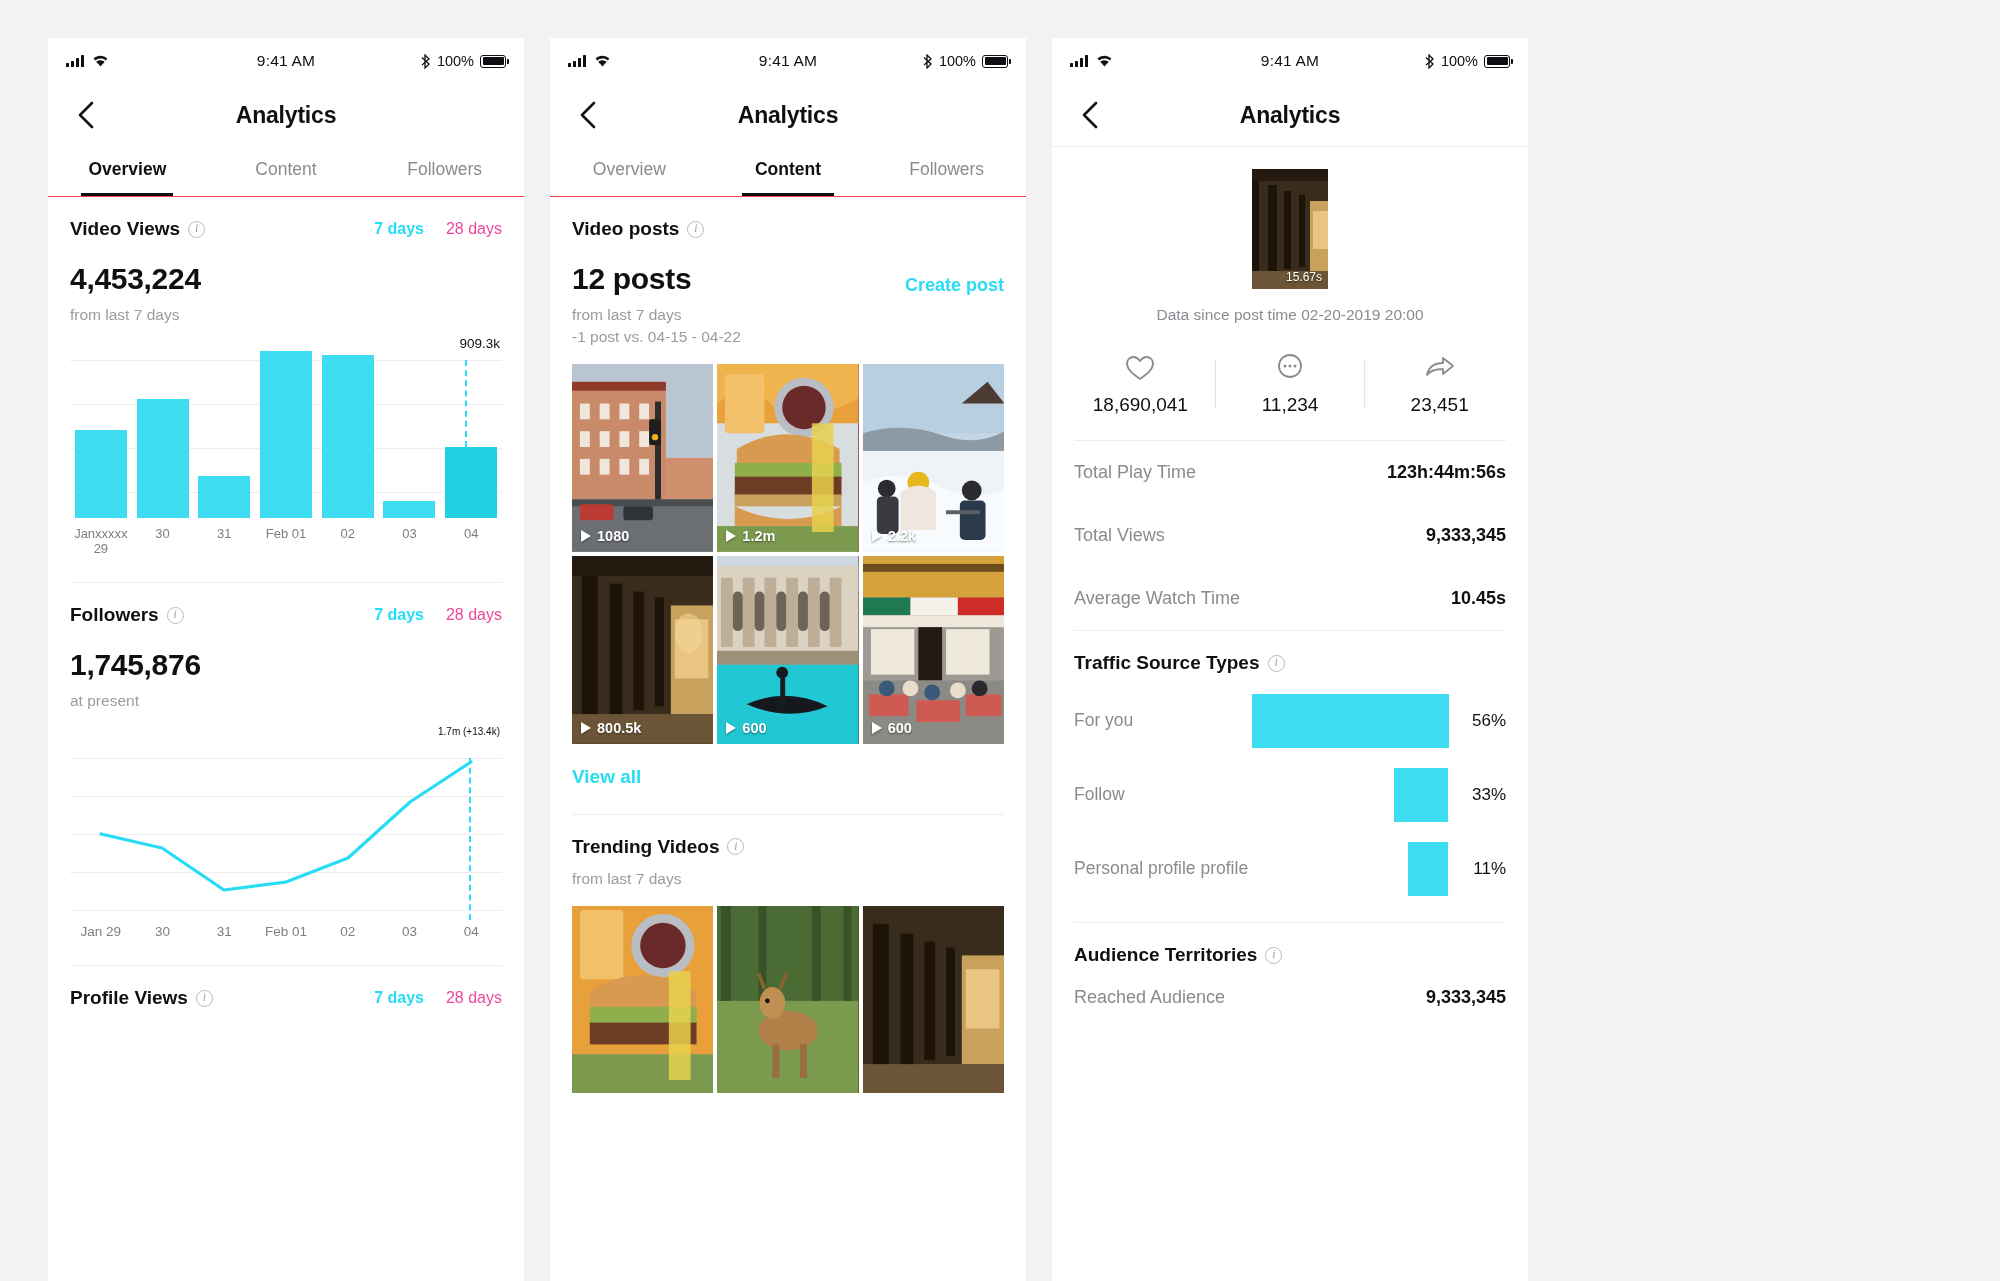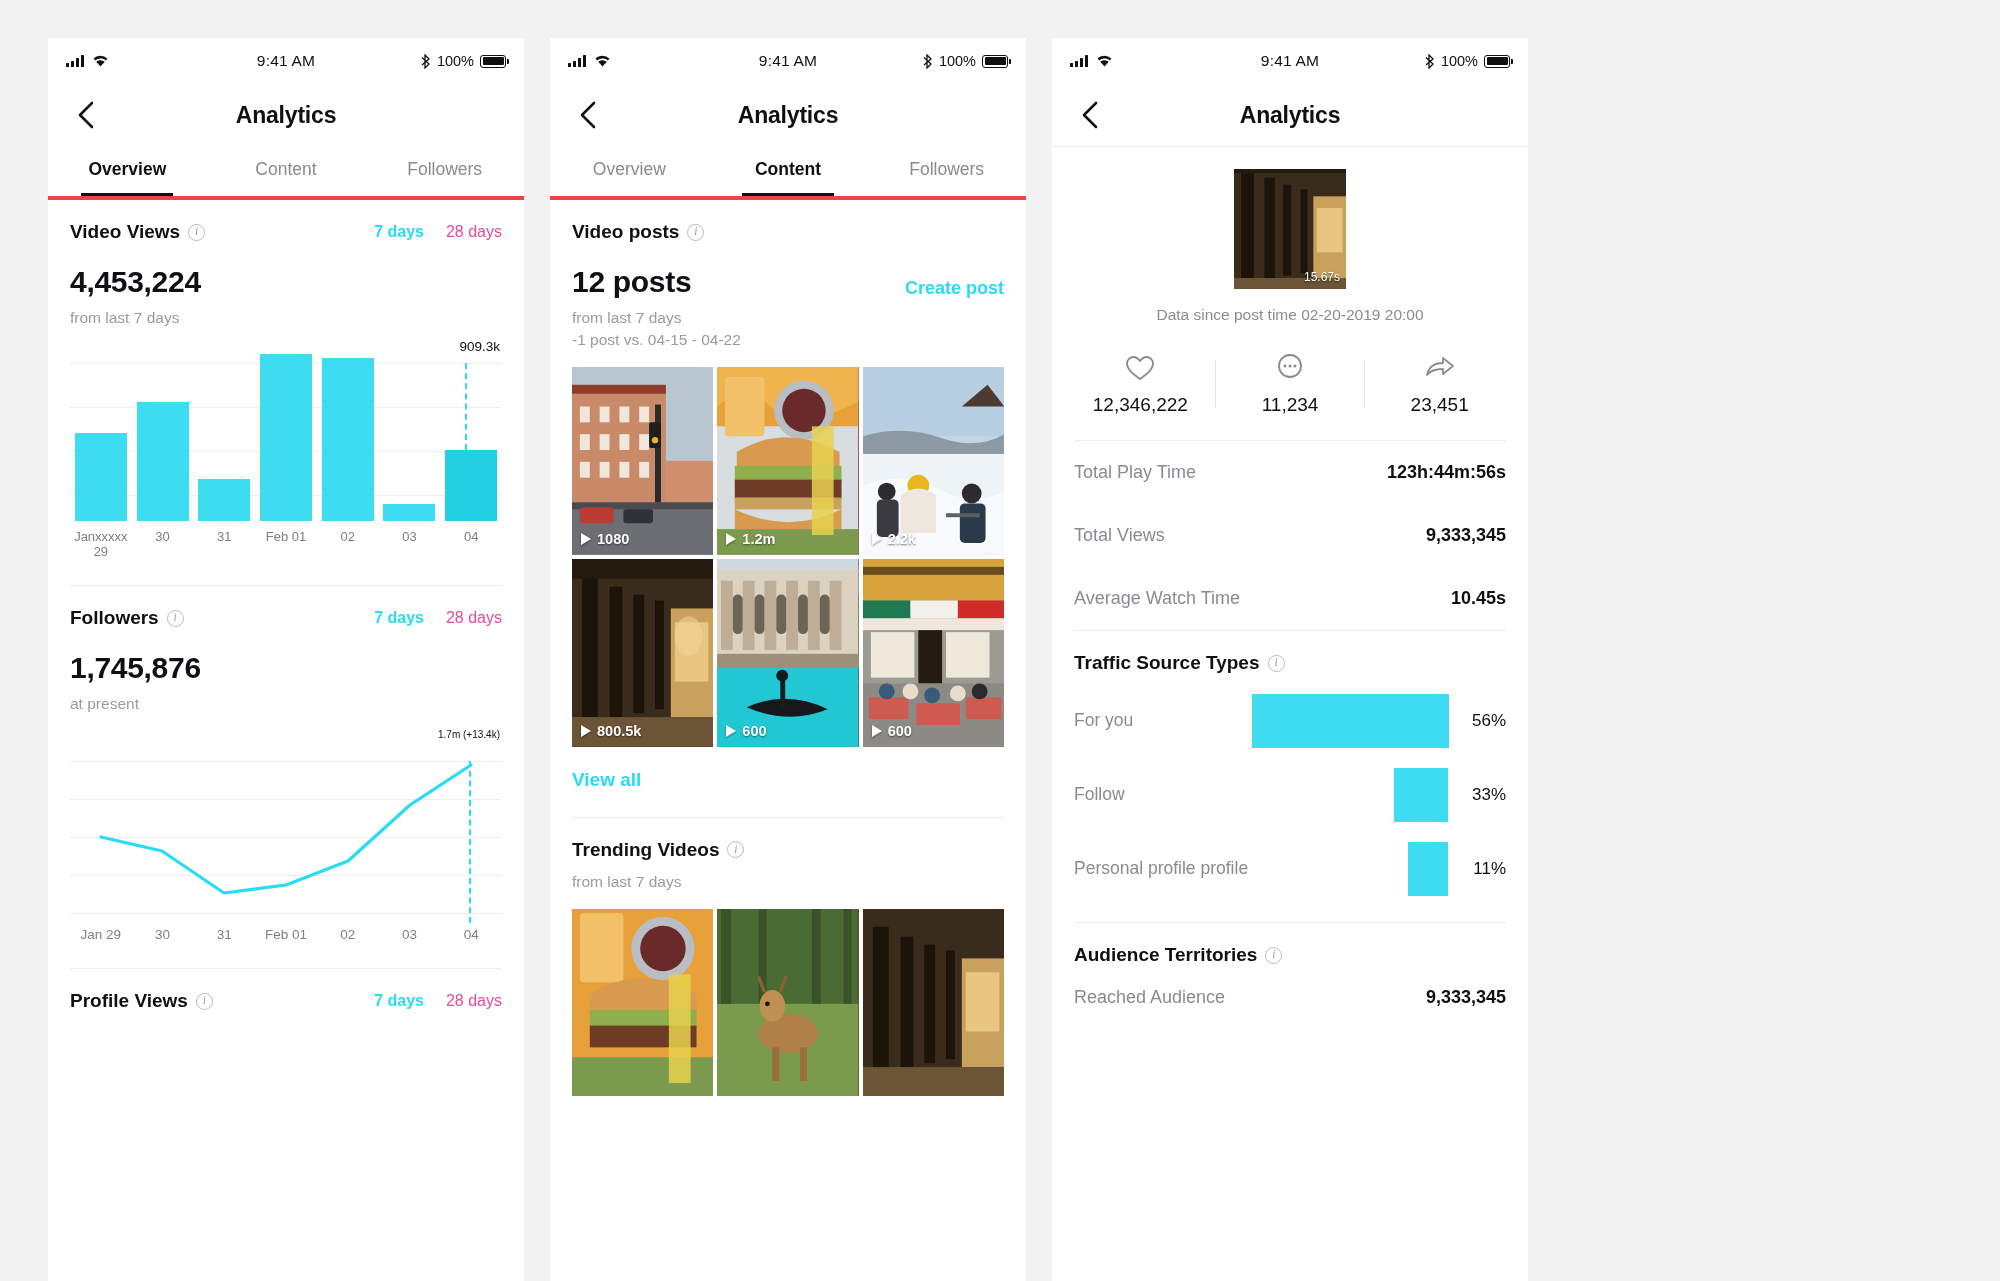--- a/index.html
+++ b/index.html
@@ -27,21 +27,21 @@
   .batt { width: 26px; height: 13px; border: 1.6px solid #101014; border-radius: 3px; position: relative; }
   .batt::after { content:""; position:absolute; right:-4px; top:3.5px; width:2.2px;height:5px;background:#101014;border-radius:0 1px 1px 0;}
   .batt i { position:absolute; left:1.5px; top:1.5px; bottom:1.5px; right:1.5px; background:#101014; border-radius:1px; display:block;}
 
   
   .navbar { height: 62px; display: flex; align-items: center; padding: 0 20px; position: relative; }
   .back { width: 34px; height: 34px; display:flex;align-items:center;justify-content:center; cursor:pointer;}
   .nav-title { position:absolute; left:0; right:0; text-align:center; font-size: 23px; font-weight: 700; color:#101014; letter-spacing:-.2px;}
 
   
-  .tabs { display:flex; border-bottom: 4px solid #ef4444; }
+  .tabs { display:flex; border-bottom: 1px solid #ef4444; }
   .tab { flex:1; text-align:center; padding: 13px 0 16px; font-size: 17.5px; color:#8a8b91; position:relative; cursor:pointer;}
   .tab.active { color:#101014; font-weight:700; }
   .tab.active::after { content:""; position:absolute; left:50%; transform:translateX(-50%); bottom:0; width:92px; height:2.6px; background:#101014;}
 
   
   .sec { padding: 0 22px; }
   .sec-head { display:flex; align-items:center; padding-top: 21px; }
   .sec-title { font-size: 19px; font-weight: 700; color:#101014; }
   .info-i {
     width: 17px; height: 17px; border: 1.3px solid #b9babd; border-radius:50%;
@@ -78,21 +78,21 @@
 
   
   .createpost { margin-left:auto; font-size:18px; color:#27dcf4; font-weight:700; cursor:pointer;}
   .grid3 { display:grid; grid-template-columns: repeat(3, 1fr); gap: 4px; margin-top: 18px; }
   .thumb { position:relative; aspect-ratio: 143/190; overflow:hidden; background:#7f1d1d; cursor:pointer;}
   .thumb .plays { position:absolute; left:9px; bottom:8px; display:flex; align-items:center; gap:6px; color:#fff; font-size:14.5px; font-weight:700; text-shadow:0 1px 2px rgba(0,0,0,.5);}
   .tri { width:0;height:0;border-left:10px solid #fff; border-top:6.5px solid transparent; border-bottom:6.5px solid transparent; filter: drop-shadow(0 1px 1px rgba(0,0,0,.4));}
   .viewall { font-size:19px; color:#27dcf4; font-weight:700; margin-top:22px; cursor:pointer;}
 
   
-  .poster { width:112px; height:120px; margin: 22px auto 6px; position:relative; overflow:hidden; background:#2b2118;}
+  .poster { width:76px; height:120px; margin: 22px auto 6px; position:relative; overflow:hidden; background:#2b2118;}
   .poster .dur { position:absolute; right:6px; bottom:5px; color:#fff; font-size:12px; text-shadow:0 1px 2px rgba(0,0,0,.6);}
   .datasince { text-align:center; font-size:15.5px; color:#8a8b91; margin-top:17px;}
   .statrow { display:flex; align-items:center; margin-top: 28px; padding: 0 14px; }
   .stat { flex:1; text-align:center; }
   .stat .ic { height:30px; display:flex; align-items:center; justify-content:center;}
   .stat .v { font-size:19px; color:#101014; margin-top:12px;}
   .vsep { width:1px; height:48px; background:#e4e4e6;}
   .kv { display:flex; align-items:center; padding: 21px 0; font-size:18px;}
   .kv .k { color:#8a8b91;}
   .kv .v { margin-left:auto; color:#101014; font-weight:700;}
@@ -596,21 +596,21 @@
 
     <div class="datasince">Data since post time 02-20-2019 20:00</div>
 
     <div class="statrow">
       <div class="stat">
         <div class="ic">
           <svg width="30" height="27" viewBox="0 0 30 27">
               <path d="M15 25C8 20 2 15.5 2 9.6 2 5.6 5 3 8.4 3c2.4 0 4.6 1.3 6.6 4 2-2.7 4.2-4 6.6-4C25 3 28 5.6 28 9.6 28 15.5 22 20 15 25z" fill="none" stroke="#8a8b91" stroke-width="1.8"></path>
             </svg>
         </div>
-        <div class="v">12,346,222</div>
+        <div class="v">18,690,041</div>
       </div>
       <div class="vsep"></div>
       <div class="stat">
         <div class="ic">
           <svg width="28" height="28" viewBox="0 0 28 28">
               <circle cx="14" cy="13" r="11" fill="none" stroke="#8a8b91" stroke-width="1.8"></circle>
               <circle cx="9" cy="13" r="1.5" fill="#8a8b91"></circle>
               <circle cx="14" cy="13" r="1.5" fill="#8a8b91"></circle>
               <circle cx="19" cy="13" r="1.5" fill="#8a8b91"></circle>
             </svg>

